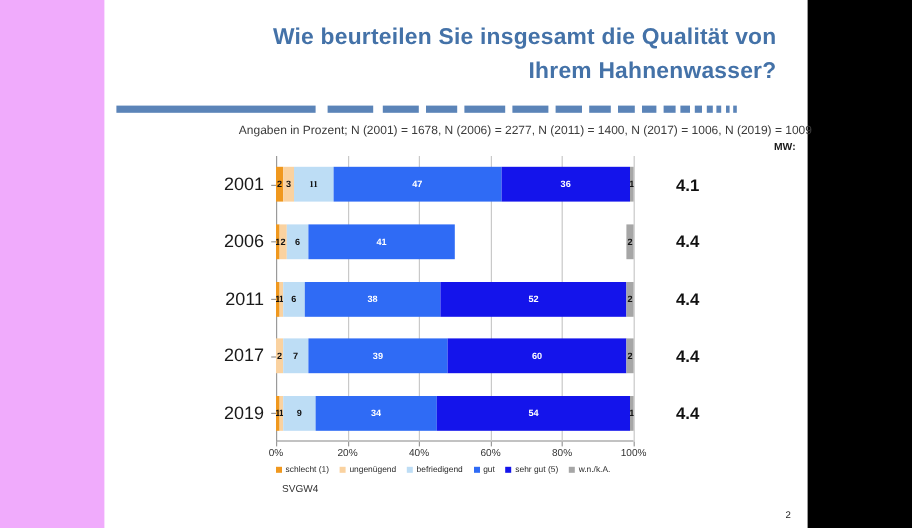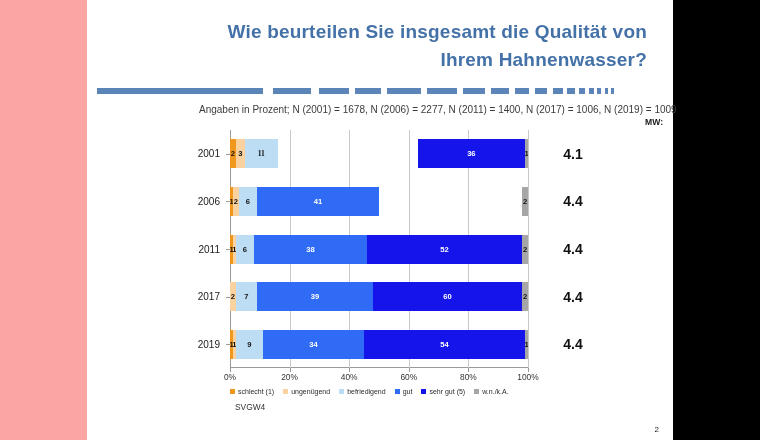--- a/index.html
+++ b/index.html
@@ -1,17 +1,17 @@
 <!DOCTYPE html>
 <html><head>
 <meta charset="utf-8">
 <style>
   html,body{margin:0;padding:0;background:#000;}
   body{width:760px;height:440px;overflow:hidden;font-family:"Liberation Sans",sans-serif;}
-  #stage{position:relative;width:624px;height:440px;background:#fca5a5;}
+  #stage{position:relative;width:624px;height:440px;background:#f0abfc;}
   #slide{position:absolute;left:87px;top:0;width:586px;height:440px;background:#ffffff;}
 
   
   .title{
     position:absolute;left:40px;top:18px;width:520px;
     text-align:right;color:#4472A8;font-weight:bold;font-size:19px;
     line-height:1.45;letter-spacing:.2px;
   }
   .title .l2{display:block;}
 
@@ -37,21 +37,21 @@
   .tick{position:absolute;bottom:-4px;width:1px;height:4px;background:#9a9a9a;}
   .ytick{position:absolute;left:-4px;width:4px;height:1px;background:#9a9a9a;}
 
   .row{position:absolute;left:0;height:29px;width:100%;}
   .seg{position:absolute;top:0;height:100%;display:flex;align-items:center;justify-content:center;
        font-size:7.6px;font-weight:bold;overflow:hidden;}
   .seg span{white-space:nowrap;}
 
   .ylabel{
     position:absolute;width:42px;text-align:right;left:-52px;
-    font-size:10px;color:#1a1a1a;height:29px;display:flex;align-items:center;justify-content:flex-end;
+    font-size:15px;color:#1a1a1a;height:29px;display:flex;align-items:center;justify-content:flex-end;
   }
   .mwval{
     position:absolute;left:326px;width:34px;text-align:center;
     font-size:14px;font-weight:bold;color:#111;height:29px;
     display:flex;align-items:center;justify-content:center;
   }
 
   .xlab{
     position:absolute;top:242px;font-size:8.4px;color:#333;
     transform:translateX(-50%);white-space:nowrap;
@@ -145,20 +145,23 @@
         <div class="row" style="top: 9.3px;">
           <div class="seg" style="left: 0px; width: 5.96px; background: rgb(240, 152, 30); color: rgb(17, 17, 17);">
             <span>2</span>
           </div>
           <div class="seg" style="left: 5.96px; width: 8.94px; background: rgb(250, 210, 160); color: rgb(17, 17, 17);">
             <span>3</span>
           </div>
           <div class="seg" style="left: 14.9px; width: 32.78px; background: rgb(189, 221, 245); color: rgb(17, 17, 17); font-family: Liberation Serif, serif;">
             <span>11</span>
           </div>
+          <div class="seg" style="left: 47.68px; width: 140.06px; background: rgb(47, 107, 245); color: rgb(255, 255, 255);">
+            <span>47</span>
+          </div>
           <div class="seg" style="left: 187.74px; width: 107.28px; background: rgb(20, 20, 235); color: rgb(255, 255, 255);">
             <span>36</span>
           </div>
           <div class="seg" style="left: 295.02px; width: 2.98px; background: rgb(166, 166, 166); color: rgb(17, 17, 17);">
             <span>1</span>
           </div>
         </div>
         <div class="mwval" style="top: 9.3px;">4.1</div>
         <div class="ytick" style="top: 71.4px;"></div>
         <div class="ylabel" style="top: 56.9px;">2006</div>

